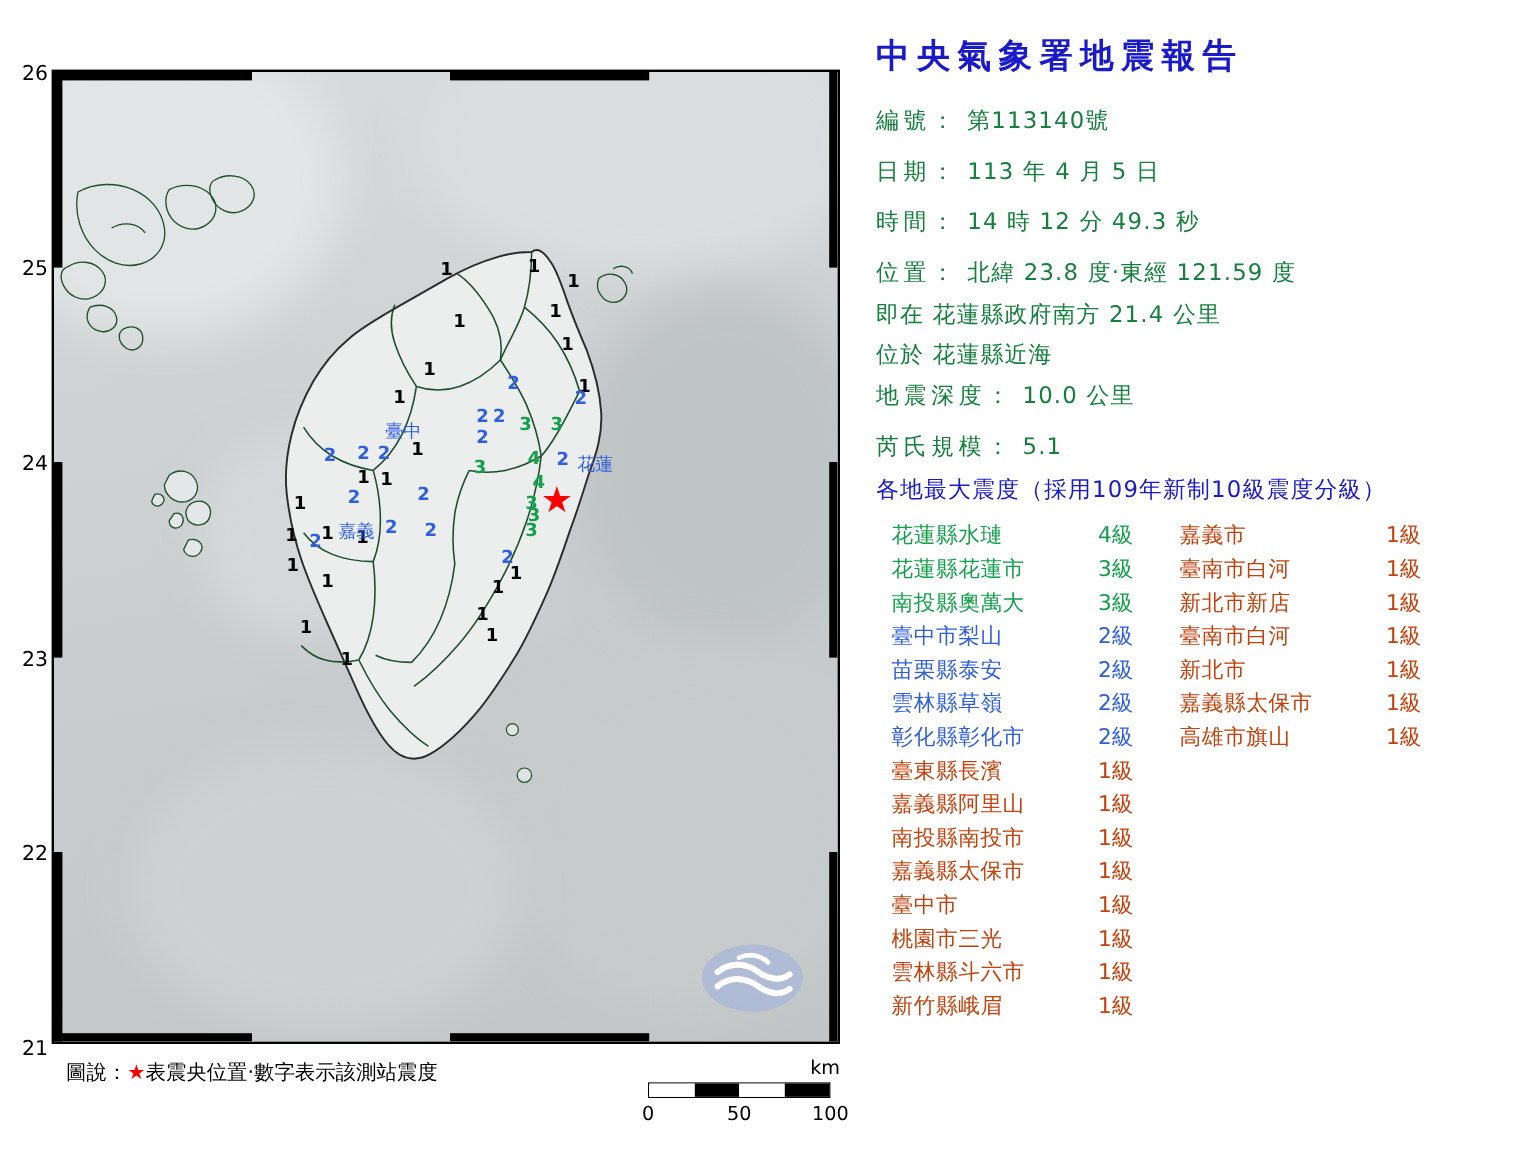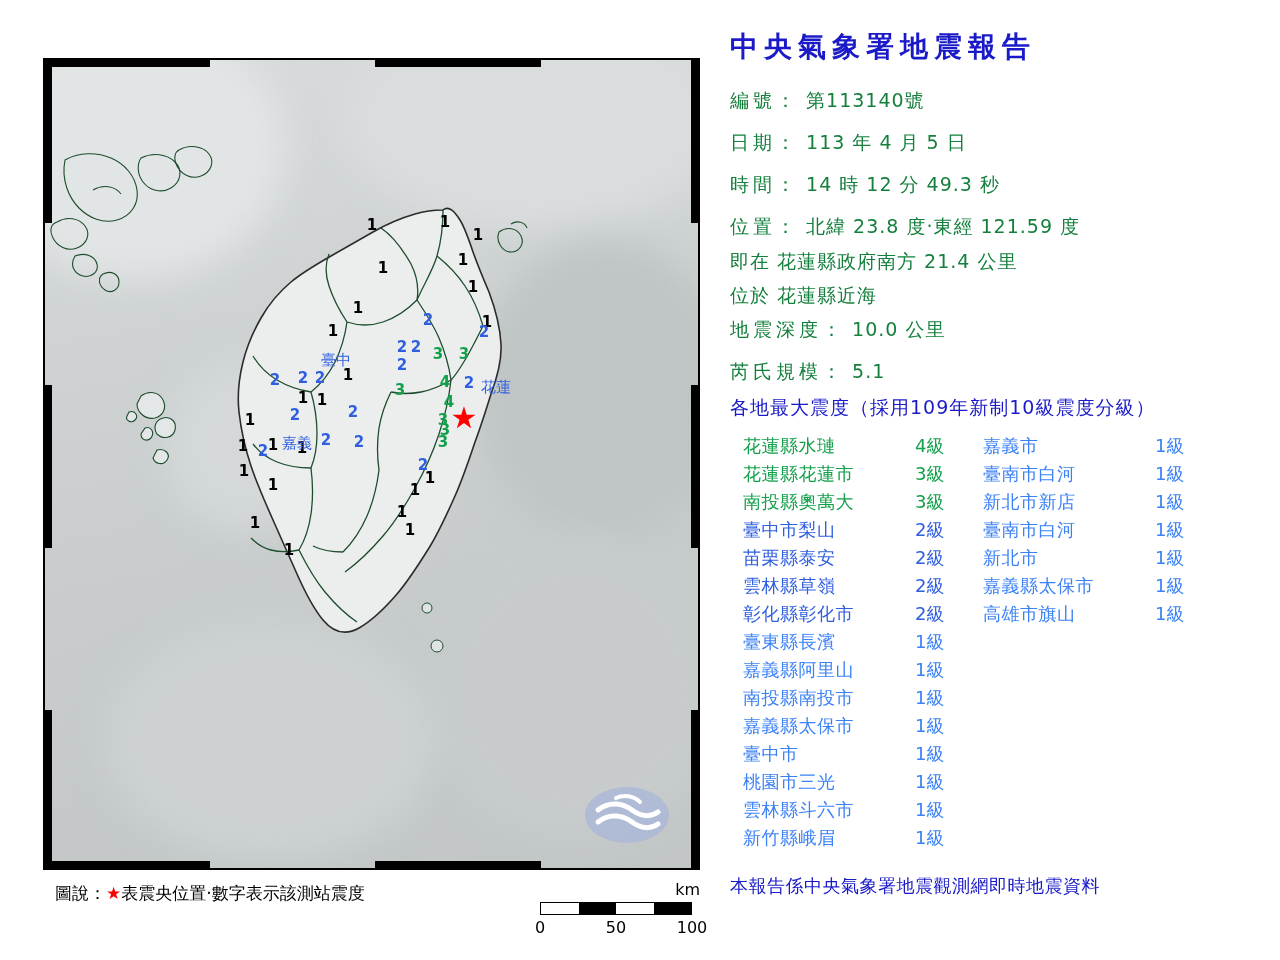--- a/index.html
+++ b/index.html
@@ -217,39 +217,47 @@
     font-size: 18px;
     white-space: nowrap;
     margin-left: 13px;
   }
   .int-row .place { position: absolute; left: 0; top: 0; letter-spacing: 0.5px; }
   .int-row .lvl { position: absolute; left: 172px; top: 0; }
   #int-col-right .lvl { left: 172px; }
   .lv4 { color: #12a04a; }
   .lv3 { color: #12a04a; }
   .lv2 { color: #2f5fe0; }
-  .lv1 { color: #3b82f6; }
+  .lv1 { color: #c2410c; }
 
   #footnote {
     position: absolute;
     left: 8px; top: 872px;
     font-size: 18px;
     color: #1a1ac8;
     line-height: 1.55;
     width: 540px;
     letter-spacing: 0.5px;
   }
 </style>
 </head>
 <body>
 
 <div id="root">
 
   <div id="map-panel">
 
+    <div id="lat-axis">
+        <div class="tick" style="top: 22px;">26</div>
+        <div class="tick" style="top: 184px;">25</div>
+        <div class="tick" style="top: 347px;">24</div>
+        <div class="tick" style="top: 510px;">23</div>
+        <div class="tick" style="top: 672px;">22</div>
+        <div class="tick" style="top: 834px;">21</div>
+      </div>
 
     <div id="map-frame">
 
       <div class="sea-shade" style="left:-60px; top:-40px; width:300px; height:260px; background:#e2e5e5;"></div>
       <div class="sea-shade" style="left:300px; top:-50px; width:380px; height:220px; background:#dadddd;"></div>
       <div class="sea-shade" style="left:430px; top:180px; width:260px; height:300px; background:#bfc4c4;"></div>
       <div class="sea-shade" style="left:380px; top:480px; width:300px; height:300px; background:#c7cbcb;"></div>
       <div class="sea-shade" style="left:60px; top:560px; width:330px; height:240px; background:#cdd1d1;"></div>
       <div class="sea-shade" style="left:120px; top:300px; width:160px; height:170px; background:#d4d8d8;"></div>
 
@@ -525,16 +533,15 @@
           <span class="place lv1">嘉義縣太保市</span>
           <span class="lvl lv1">1級</span>
         </div>
         <div class="int-row">
           <span class="place lv1">高雄市旗山</span>
           <span class="lvl lv1">1級</span>
         </div>
       </div>
 
     <div id="footnote">
-      <div>本報告係中央氣象署地震觀測網即時地震資料</div>
     </div>
   </div>
 </div>
 
 </body></html>

